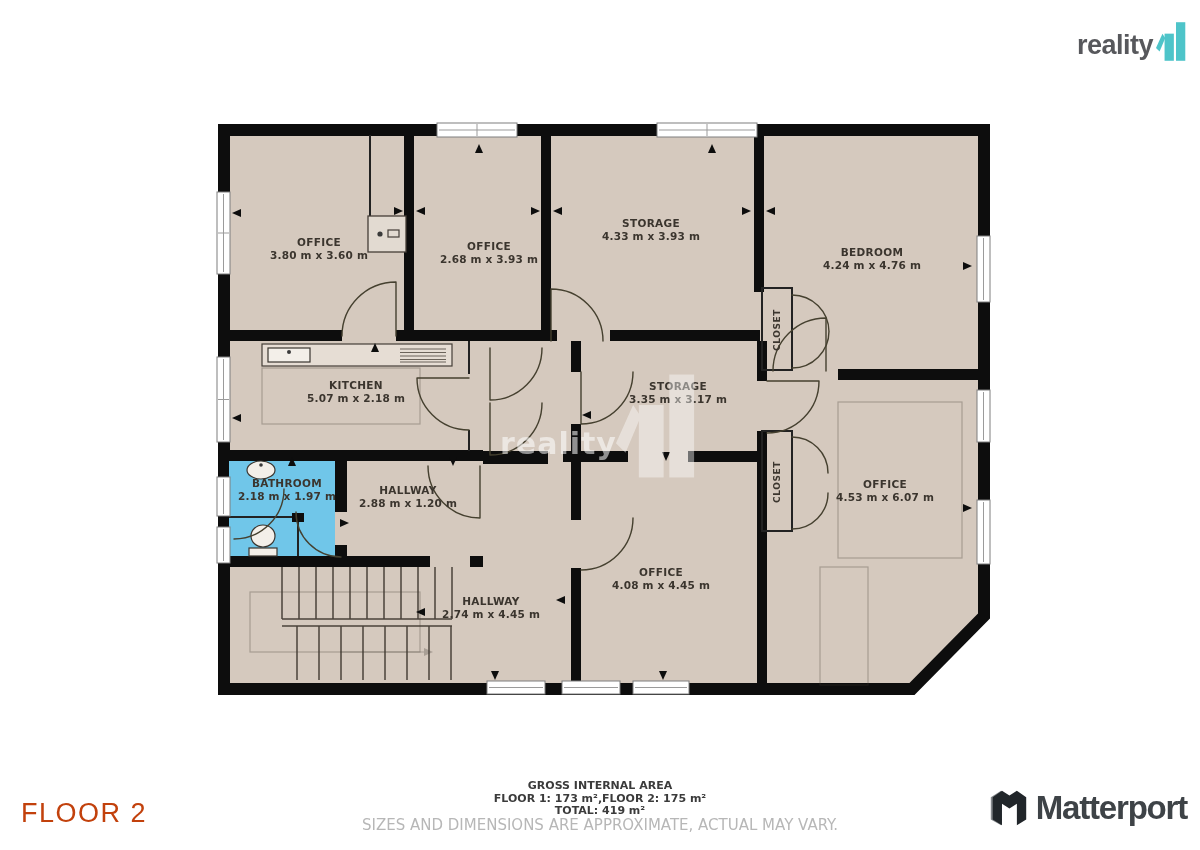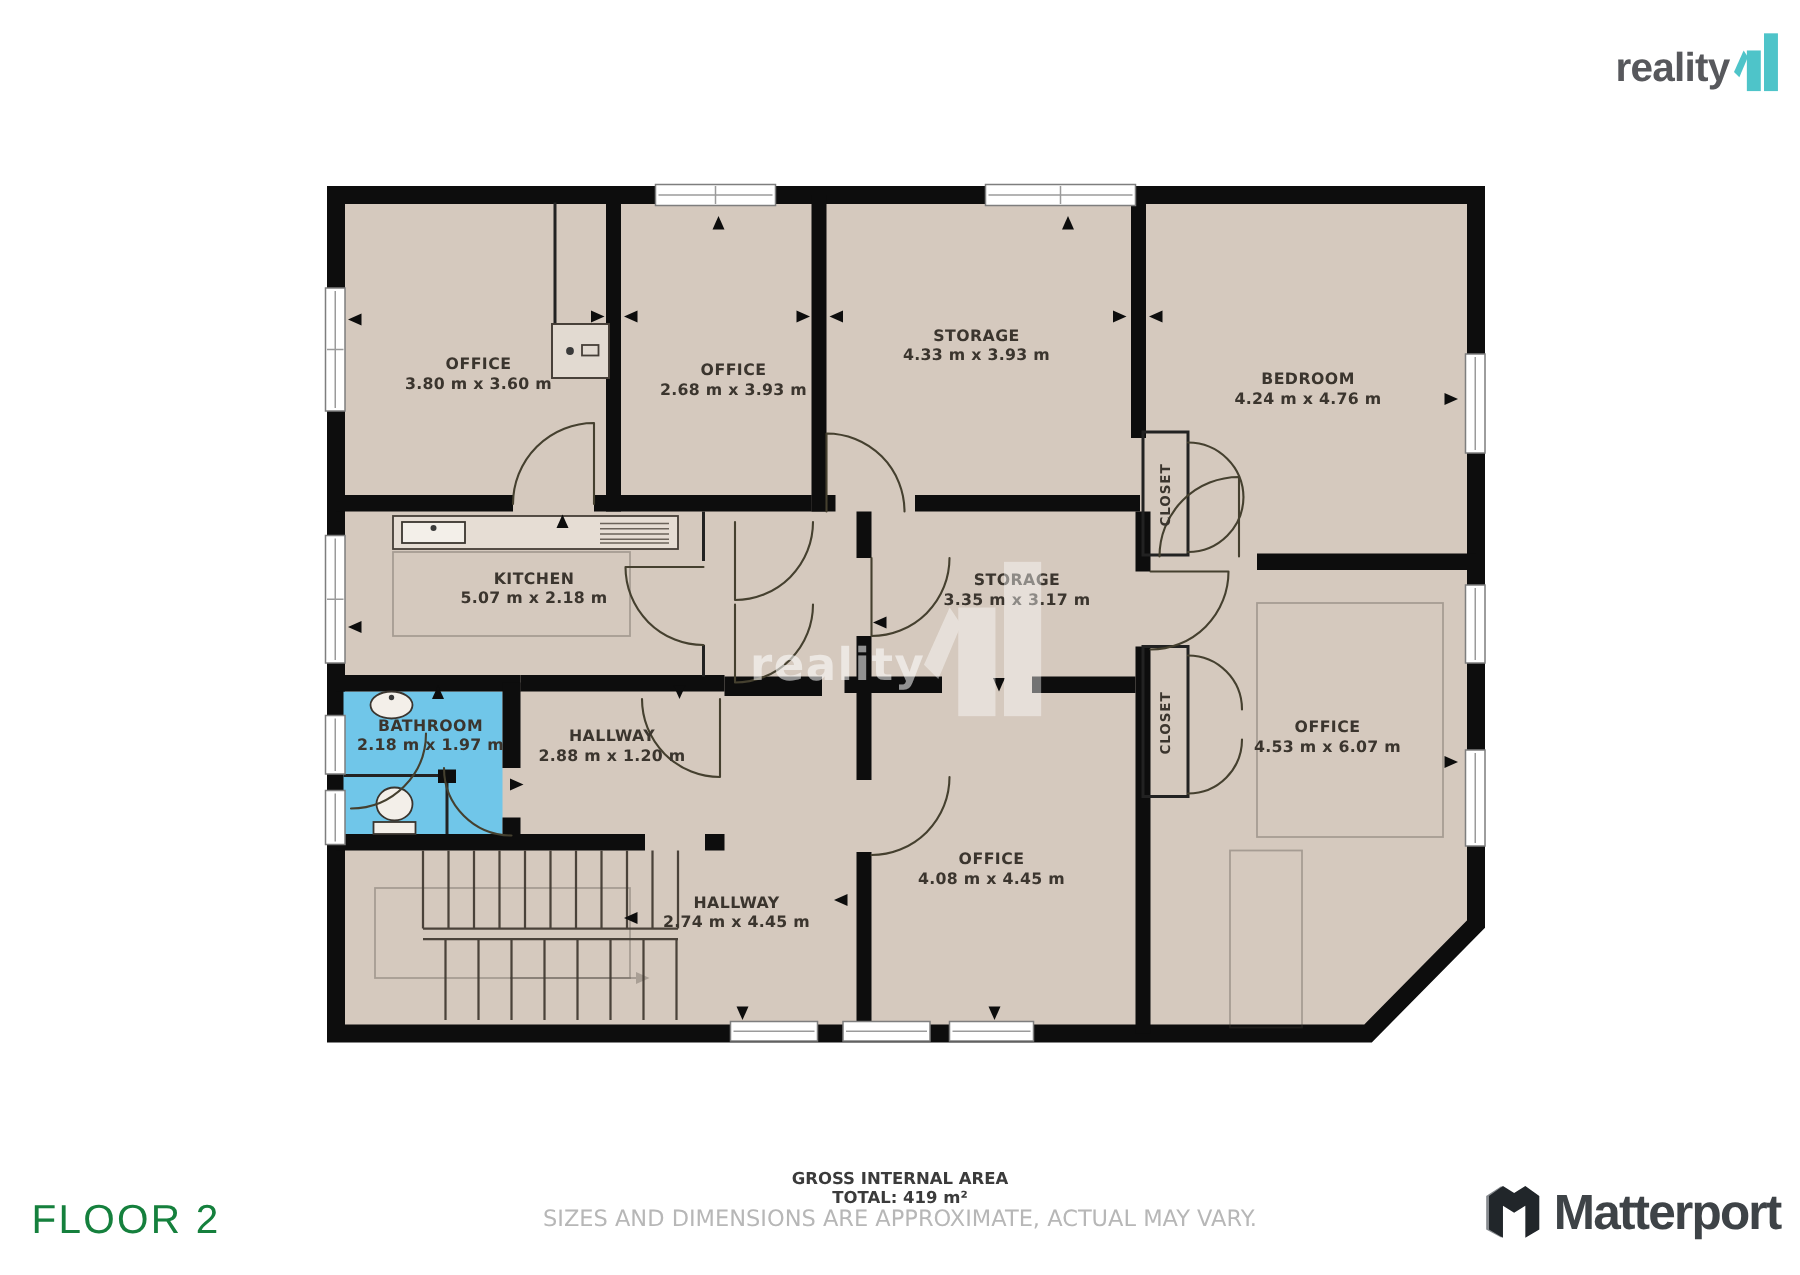--- a/index.html
+++ b/index.html
@@ -25,21 +25,21 @@
   text{font-family:"DejaVu Sans",sans-serif;font-weight:700;fill:#3b352e}
   .rname{font-size:10.5px;letter-spacing:.3px;text-anchor:middle}
   .rdim{font-size:10.5px;letter-spacing:.2px;text-anchor:middle}
   .closet{font-size:9px;letter-spacing:.6px;text-anchor:middle}
   .rlogo{position:absolute;top:22px;right:14px;display:flex;align-items:flex-end;gap:3px;color:#57585c}
   .rlogo-text{font-weight:700;font-size:27px;letter-spacing:-.5px;line-height:1;padding-bottom:2px}
   .rlogo-mark{width:30px;height:39px;color:var(--teal,#4ec4c9)}
   .wm-text{position:absolute;left:500px;top:426px;font-family:"DejaVu Sans",sans-serif;font-size:30px;
            font-weight:700;color:rgba(255,255,255,.55);letter-spacing:1px}
   .wm-mark{position:absolute;left:616px;top:374px;width:80px;height:104px;color:#fff;opacity:.42}
-  .floor2{position:absolute;left:21px;top:798px;font-size:27px;color:#15803d;letter-spacing:1.5px}
+  .floor2{position:absolute;left:21px;top:798px;font-size:27px;color:#c2410c;letter-spacing:1.5px}
   .footer{position:absolute;left:0;right:0;top:780px;text-align:center;font-family:"DejaVu Sans",sans-serif}
   .f-b{font-size:11px;font-weight:700;color:#3b3b3b;line-height:12.5px}
   .f-n{font-size:15px;color:#b7b7b7;line-height:14px}
   .mp{position:absolute;top:787px;right:13px;display:flex;align-items:center;gap:7px}
   .mp-icon{width:41px;height:41px}
   .mp-text{font-weight:700;font-size:33px;color:#3e4347;letter-spacing:-1.2px}
 </style>
 </head>
 <body>
 
@@ -260,20 +260,21 @@
   <svg class="rlogo-mark" viewBox="0 0 42 54">
     <rect fill="currentColor" x="28" y="0" width="13" height="54"></rect>
     <rect fill="currentColor" x="12" y="16" width="13" height="38"></rect>
     <polygon fill="currentColor" points="0,36 9,16 13,22 5,41"></polygon>
   </svg>
 </div>
 
 <div class="floor2">FLOOR 2</div>
 <div class="footer">
   <div class="f-b">GROSS INTERNAL AREA</div>
+  <div class="f-b">FLOOR 1: 173 m²,FLOOR 2: 175 m²</div>
   <div class="f-b">TOTAL: 419 m²</div>
   <div class="f-n">SIZES AND DIMENSIONS ARE APPROXIMATE, ACTUAL MAY VARY.</div>
 </div>
 <div class="mp">
   <svg class="mp-icon" viewBox="0 0 44 44">
     <polygon fill="#85898d" points="3,11 14,4 14,41 3,35"></polygon>
     <path fill="#21262a" d="M5,11 L15,4 L23,9 L31,4 L41,11 L41,35 L31,41 L31,18 L23,23 L15,18 L15,41 L5,35 Z"></path>
   </svg>
   <span class="mp-text">Matterport</span>
 </div>

